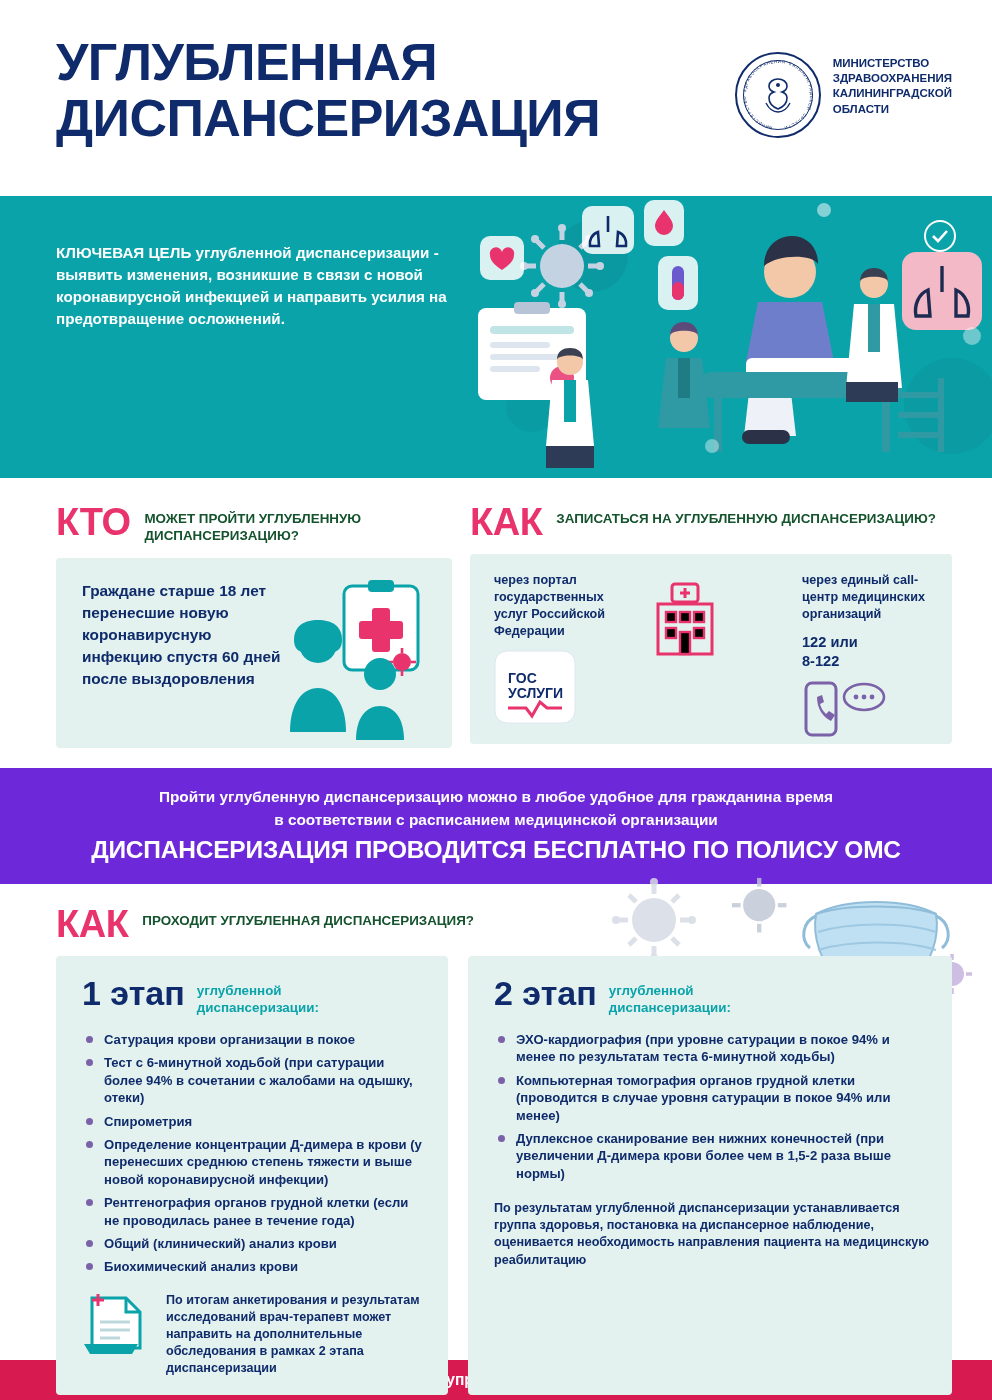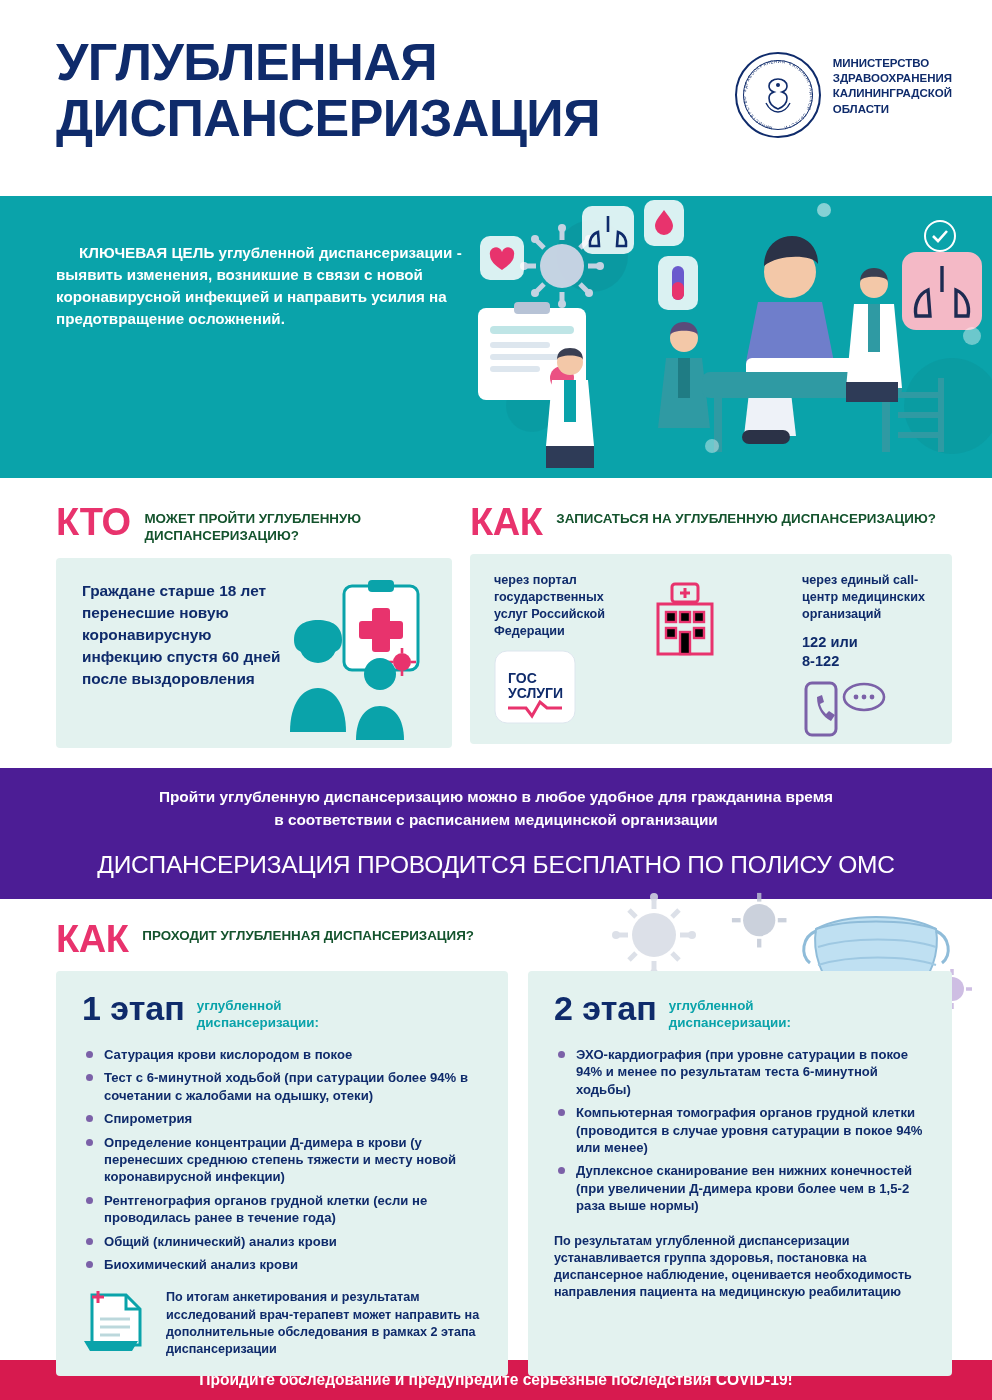--- a/index.html
+++ b/index.html
@@ -92,21 +92,21 @@
   .intro-text {
     position: relative;
     z-index: 3;
     width: 430px;
     color: #ffffff;
     font-size: 15.2px;
     font-weight: bold;
     line-height: 1.44;
   }
   .intro-text .p2 { margin-top: 18px; }
-  .intro-text .lead { color: #ffffff; margin-left: 23px; }
+  .intro-text .lead { color: #ffffff; }
   .intro-art {
     position: absolute;
     right: 0; top: 0;
     width: 520px; height: 282px;
     z-index: 2;
   }
 
   
   .two-col {
     display: flex;
@@ -181,34 +181,34 @@
     font-size: 14.6px;
     font-weight: bold;
     color: #0f2b6b;
     line-height: 1.3;
     margin-top: 10px;
   }
   .kak-icon { margin-top: 10px; }
 
   
   .band {
-    background: #4c1d95;
+    background: #6d28d9;
     color: #fff;
     text-align: center;
     padding: 18px 40px 20px;
   }
   .band-line {
     font-size: 15.4px;
     font-weight: bold;
     line-height: 1.45;
   }
   .band-big {
     font-size: 24.5px;
-    font-weight: normal;
-    margin-top: 20px;
+    font-weight: bold;
+    margin-top: 5px;
     letter-spacing: -0.2px;
     text-align: center;
   }
 
   
   .stages-head {
     padding: 22px 40px 0 56px;
     position: relative;
     z-index: 3;
   }
@@ -218,21 +218,21 @@
     padding: 14px 40px 0 56px;
     position: relative;
     z-index: 3;
   }
   .stage {
     background: #e3f2ef;
     border-radius: 4px;
     padding: 20px 22px 18px 26px;
     position: relative;
   }
-  .stage1 { width: 452px; min-height: 358px; }
+  .stage1 { width: 392px; min-height: 358px; }
   .stage2 { flex: 1; min-height: 358px; }
   .stage-title {
     display: flex;
     align-items: flex-start;
     gap: 12px;
     margin-bottom: 14px;
   }
   .stage-num {
     font-size: 34px;
     font-weight: bold;
@@ -660,24 +660,24 @@
 
     <div class="stage stage1">
       <div class="stage-title">
         <div class="stage-num">1 этап</div>
         <div class="stage-sub">
           <div>углубленной</div>
           <div>диспансеризации:</div>
         </div>
       </div>
       <ul class="bullets" id="stage1list">
-          <li>Сатурация крови кислородом в покое</li>
+          <li>Сатурация крови организации в покое</li>
           <li>Тест с 6-минутной ходьбой (при сатурации более 94% в сочетании с жалобами на одышку, отеки)</li>
           <li>Спирометрия</li>
-          <li>Определение концентрации Д-димера в крови (у перенесших среднюю степень тяжести и месту новой коронавирусной инфекции)</li>
+          <li>Определение концентрации Д-димера в крови (у перенесших среднюю степень тяжести и выше новой коронавирусной инфекции)</li>
           <li>Рентгенография органов грудной клетки (если не проводилась ранее в течение года)</li>
           <li>Общий (клинический) анализ крови</li>
           <li>Биохимический анализ крови</li>
         </ul>
       <div class="note">
         <svg viewBox="0 0 70 64" width="70" height="64" style="flex-shrink:0">
           <path d="M10 6h34l14 14v36H10z" fill="#ffffff" stroke="#0aa3aa" stroke-width="3"></path>
           <path d="M44 6v14h14" fill="none" stroke="#0aa3aa" stroke-width="3"></path>
           <g stroke="#bcd8dc" stroke-width="3">
               <line x1="18" y1="30" x2="48" y2="30"></line>

